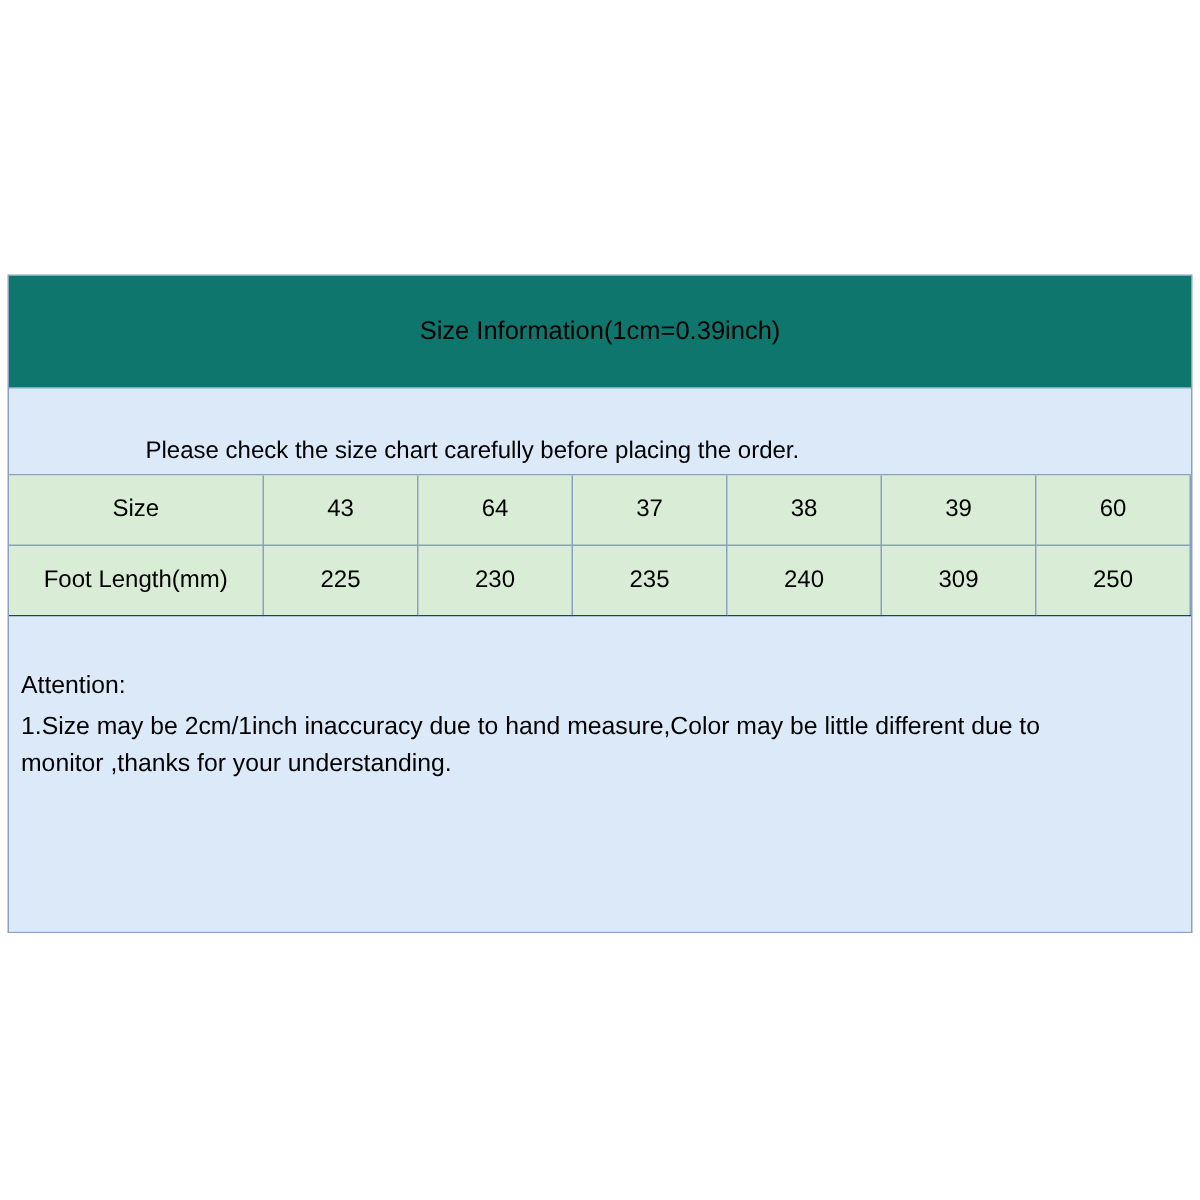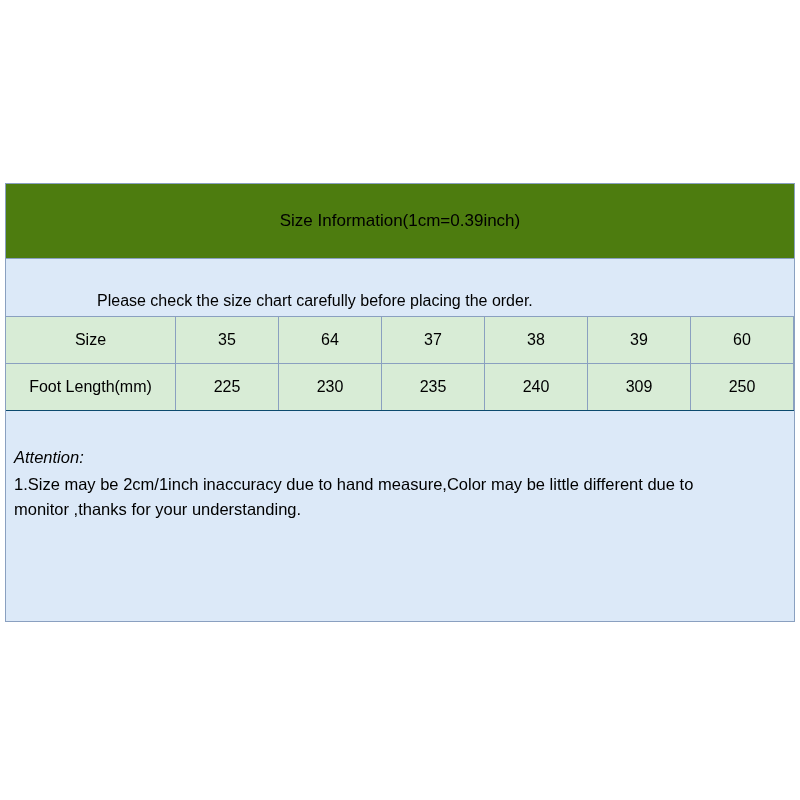--- a/index.html
+++ b/index.html
@@ -17,21 +17,21 @@
   }
   .chart-wrap {
     position: absolute;
     left: 5px;
     top: 183px;
     width: 790px;
     border: 1px solid #8aa0c0;
     box-sizing: border-box;
   }
   .row-title {
-    background: #4d7c0f;
+    background: #0f766e;
     border-bottom: 1px solid #8aa0c0;
     height: 74px;
     display: flex;
     align-items: center;
     justify-content: center;
   }
   .row-title .txt {
     font-size: 17px;
     color: #000;
   }
@@ -76,41 +76,40 @@
     box-sizing: border-box;
   }
   .row-attention p {
     margin: 0;
     font-size: 16.5px;
     line-height: 25px;
     color: #000;
   }
   .attn-head {
     margin-bottom: 2px !important;
-    font-style: italic;
   }
 </style>
 </head>
 <body>
 
 <div class="chart-wrap">
 
   <div class="row-title">
     <span class="txt">Size Information(1cm=0.39inch)</span>
   </div>
 
   <div class="row-note">
     <span class="txt">Please check the size chart carefully before placing the order.</span>
   </div>
 
   <table class="size-table">
     <tbody>
         <tr>
       <td>Size</td>
-      <td>35</td>
+      <td>43</td>
       <td>64</td>
       <td>37</td>
       <td>38</td>
       <td>39</td>
       <td>60</td>
     </tr>
     <tr>
       <td>Foot Length(mm)</td>
       <td>225</td>
       <td>230</td>

